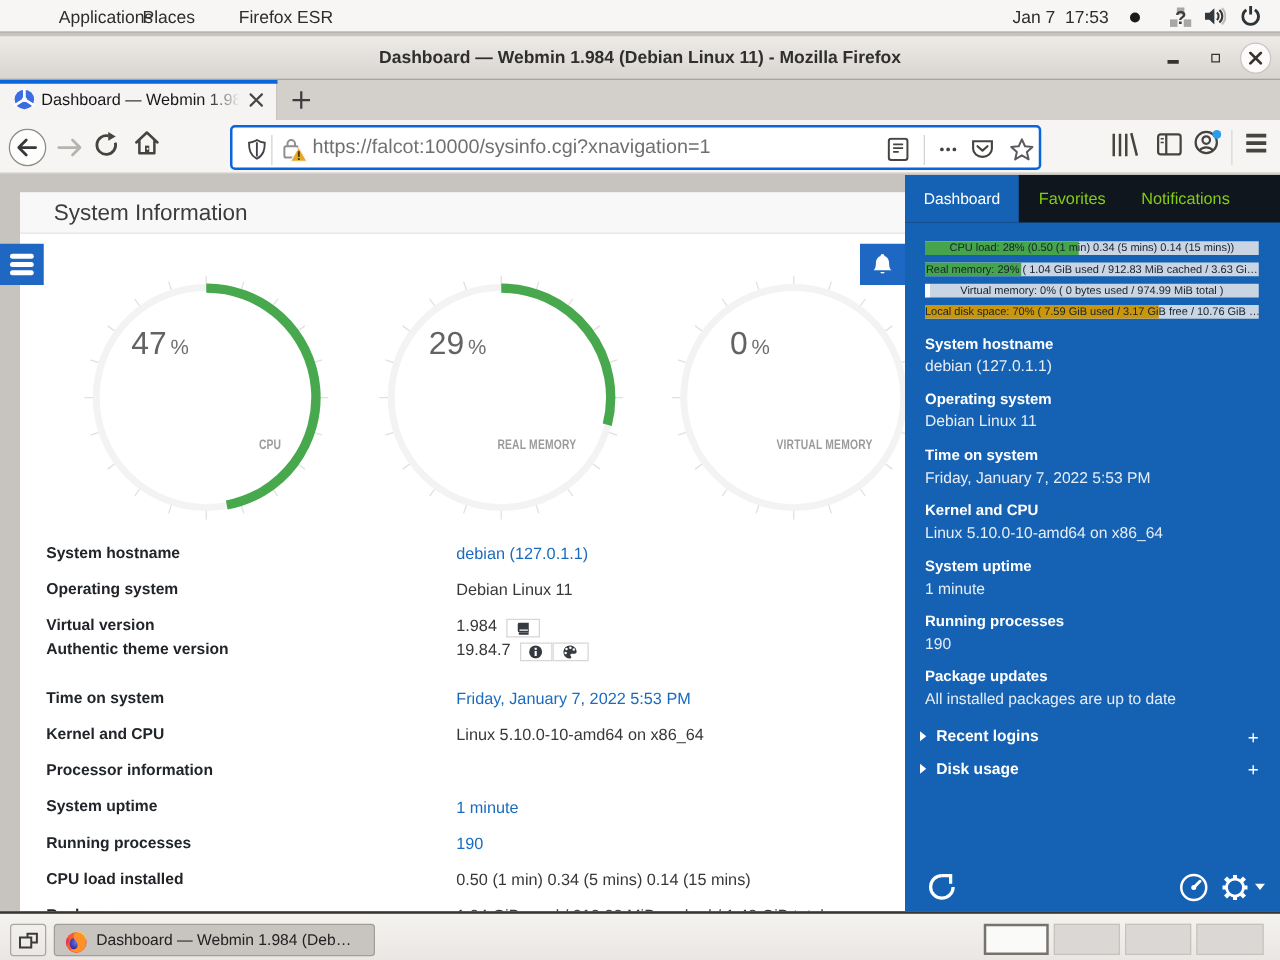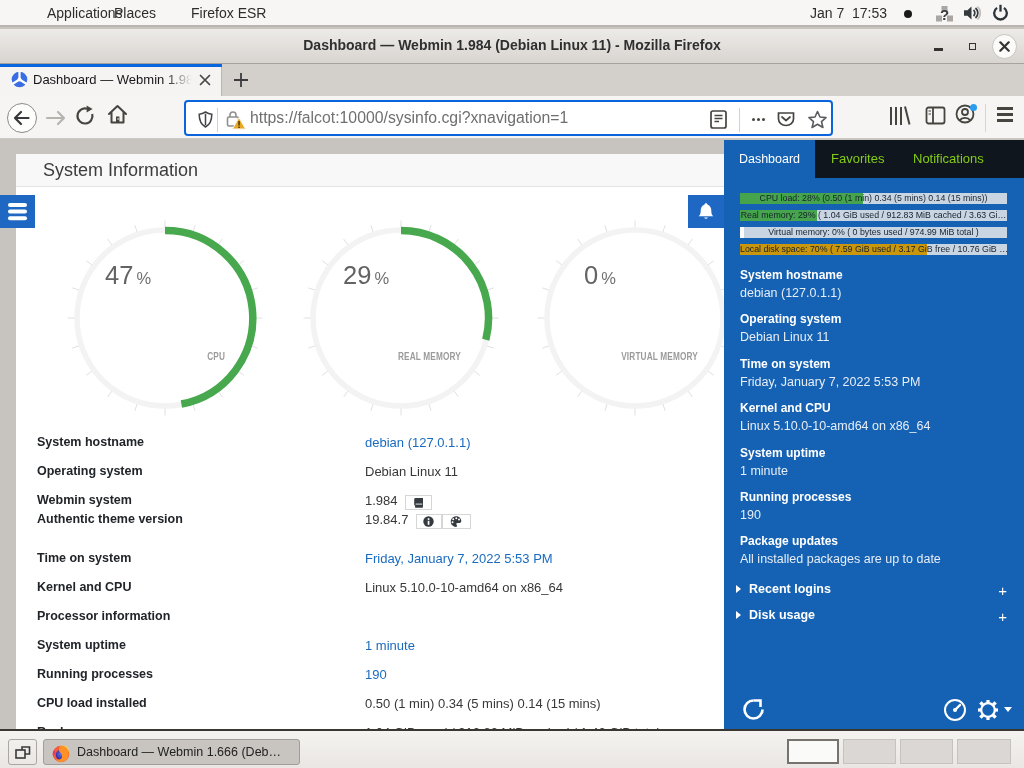--- a/index.html
+++ b/index.html
@@ -285,21 +285,21 @@
   <div id="tablewrap">
       <div class="trow" style="top:288px;">
         <span class="tlabel">System hostname</span>
         <span class="tval"><a>debian (127.0.1.1)</a></span>
       </div>
       <div class="trow" style="top:317px;">
         <span class="tlabel">Operating system</span>
         <span class="tval">Debian Linux 11</span>
       </div>
       <div class="trow" style="top:346px;">
-        <span class="tlabel">Webmin system</span>
+        <span class="tlabel">Virtual version</span>
         <span class="tval">1.984&nbsp; <span class="ibtn" style="width:27px;"><svg width="11" height="10" viewBox="0 0 11 10" style="margin-top:2px;">
               <path d="M2.6 0 L10 0 L10 8 L2.6 8 A 1.4 1.4 0 0 1 1.2 6.6 L1.2 1.4 A 1.4 1.4 0 0 1 2.6 0 Z" fill="#343a40"></path>
               <path d="M2.6 6.1 L9.3 6.1" stroke="#fff" stroke-width="0.9"></path>
               <path d="M2.4 9.8 A 1.2 1.2 0 0 1 2.4 7.9 L9.9 7.9 L9.9 9.8 Z" fill="#343a40"></path>
             </svg></span></span>
       </div>
       <div class="trow" style="top:365px;">
         <span class="tlabel">Authentic theme version</span>
         <span class="tval">19.84.7&nbsp; <span class="ibtn" style="width:26px;"><svg width="11" height="11" viewBox="0 0 11 11" style="margin-top:1.5px;">
               <circle cx="5.5" cy="5.5" r="5.2" fill="#343a40"></circle>
@@ -431,19 +431,19 @@
           <stop offset="0" stop-color="#6173f0"></stop>
             <stop offset="0.8" stop-color="#3a2c9e"></stop>
         </radialGradient>
       </defs>
       <circle cx="9" cy="9" r="8.3" fill="#f35b3a"></circle>
       <circle cx="8.7" cy="10" r="5" fill="url(#fx2)"></circle>
       <path d="M8.8 0.8 C6.2 2.6 6.6 5.4 7.8 7 C9 8.6 10.6 9.6 10 12.2 C9.4 14.4 6.6 15.4 4 14 C5.6 16.5 8.4 17.4 11 16.6 C14.4 15.6 16.7 12.6 16.7 8.9 C16.7 5 14 1.8 10.6 0.9 Z" fill="#ff9126"></path>
       <path d="M8.8 0.8 C11.5 0.6 15.9 2.4 16.7 7.6 C17.3 4.7 16 2.2 14.4 1.3 C12.9 0.5 10.6 0.3 8.8 0.8 Z" fill="#ffcb42"></path>
       <path d="M1 6.8 C0.6 8.8 0.8 10.4 1.4 12 C2 10 3 9.2 3.6 7.6 C3 6.4 2.6 5.6 2.8 4.2 Z" fill="#e83a5f"></path>
     </svg>
-    <span>Dashboard — Webmin 1.666 (Deb…</span>
+    <span>Dashboard — Webmin 1.984 (Deb…</span>
   </div>
   <div class="wsbox" style="left:787px;width:52px;background:#fafaf9;border:2px solid #76726e;"></div>
   <div class="wsbox" style="left:843px;width:53px;"></div>
   <div class="wsbox" style="left:900px;width:53px;"></div>
   <div class="wsbox" style="left:957px;width:54px;"></div>
 </div>
 
 </body></html>

